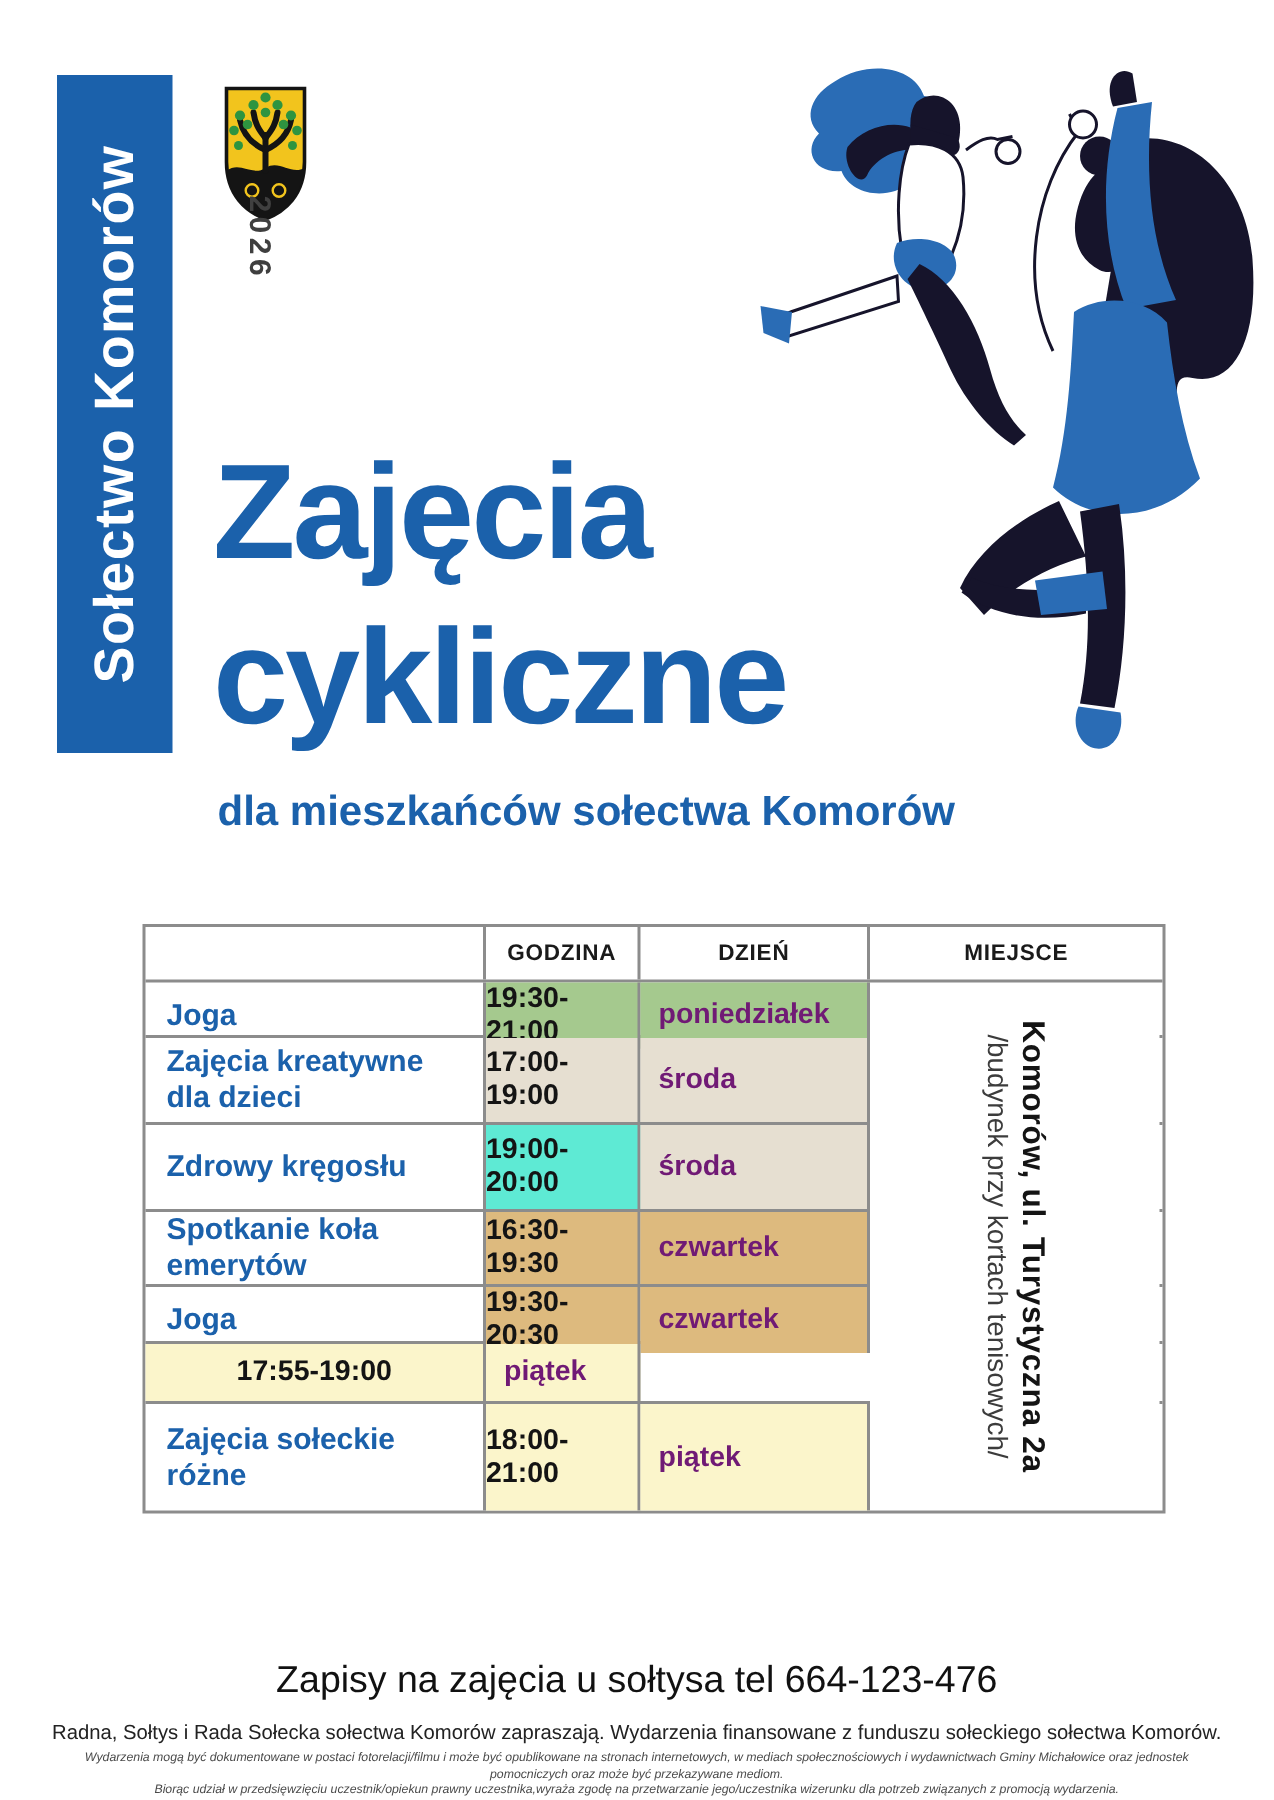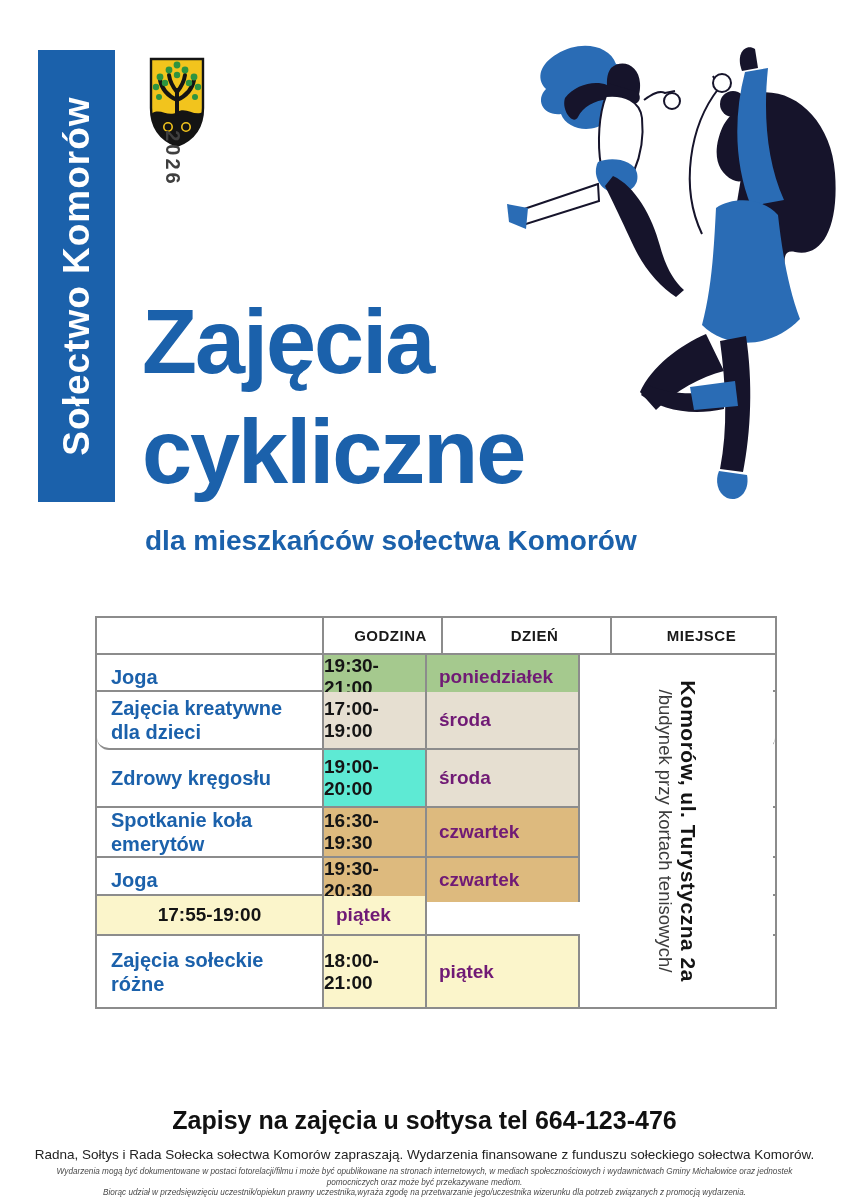--- a/index.html
+++ b/index.html
@@ -27,43 +27,43 @@
   
   .title { position:absolute; left:142px; top:288px; color:var(--accent);
            font-size:90px; font-weight:700; line-height:1.22; letter-spacing:-2px; }
   .subtitle { position:absolute; left:145px; top:525px; color:var(--accent);
               font-size:28px; font-weight:700; }
 
   
   .table { position:absolute; left:95px; top:616px; width:682px; background:#fff;
            border:2px solid #8c8c8c; }
   .thead { display:grid; grid-template-columns:227px 103px 153px 1fr; height:37px;
-           border-bottom:2px solid #8c8c8c;gap:16px; }
+           border-bottom:2px solid #8c8c8c; }
   .th { display:flex; align-items:center; justify-content:center; font-size:15px;
         font-weight:700; letter-spacing:0.5px; color:#1a1a1a; border-right:2px solid #8c8c8c; }
   .th:last-child { border-right:none; }
   .trow { display:grid; grid-template-columns:227px 103px 153px; border-bottom:2px solid #8c8c8c; }
-  .trow:nth-child(1){ height:37px; } .trow:nth-child(2){ height:58px;border-radius:12px; }
+  .trow:nth-child(1){ height:37px; } .trow:nth-child(2){ height:58px; }
   .trow:nth-child(3){ height:58px; } .trow:nth-child(4){ height:50px; }
   .trow:nth-child(5){ height:38px; } .trow:nth-child(6){ height:40px; }
   .trow:nth-child(7){ height:71px; border-bottom:none; }
   .cell { border-right:2px solid #8c8c8c; display:flex; align-items:center; }
   .c-act { color:var(--accent); font-weight:700; font-size:20px; line-height:1.2;
            padding-left:14px; padding-right:6px; }
   .c-time { justify-content:center; font-weight:700; font-size:19px; color:#141414; }
   .c-day { padding-left:12px; font-weight:700; font-size:19px; color:#701a75; }
   .place { position:absolute; left:483px; top:39px; right:2px; bottom:2px;
            display:flex; align-items:center; justify-content:center; background:#fff; }
   .place-inner { transform:rotate(90deg); white-space:nowrap; text-align:center; }
   .place-l1 { font-size:21px; font-weight:700; color:#141414; letter-spacing:0.5px; }
   .place-l2 { font-size:18.5px; font-weight:400; color:#3c3c3c; }
 
   
   .signup { position:absolute; left:0; right:0; top:1106px; text-align:center;
-            font-size:25px; font-weight:700; color:#111; }
+            font-size:25px; font-weight:400; color:#111; }
   .credits { position:absolute; left:0; right:0; top:1147px; text-align:center;
              font-size:13.5px; color:#222; }
   .legal { position:absolute; left:35px; right:35px; top:1167px; text-align:center;
            font-size:8.2px; font-style:italic; color:#4a4a4a; line-height:1.3; }
 </style>
 </head>
 <body>
 
 <div class="poster" style="--accent: #1B61AB; --illo-blue: #2A6CB5; --navy: #16142B; --gold: #F2C41D; --leaf: #2E9440;">
 

